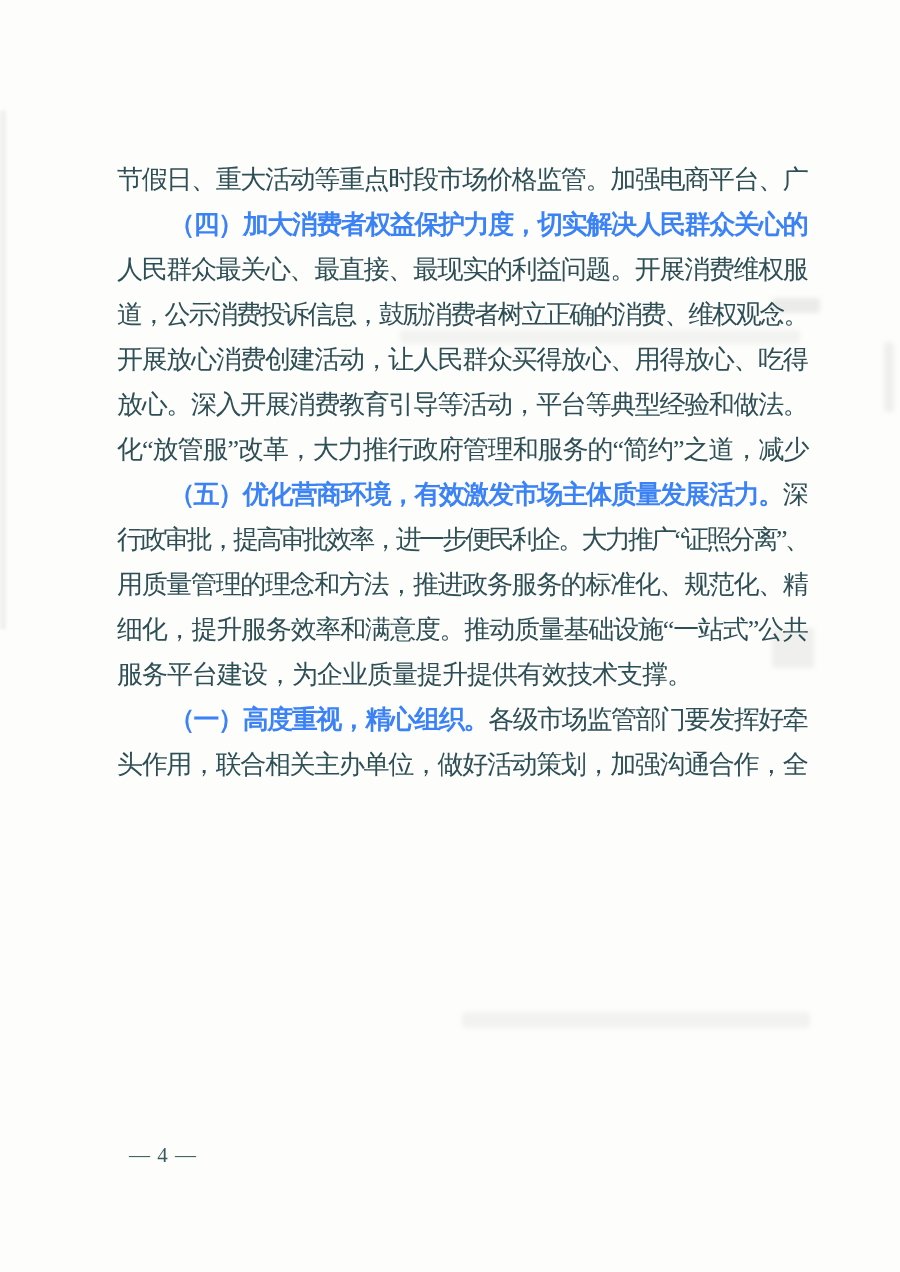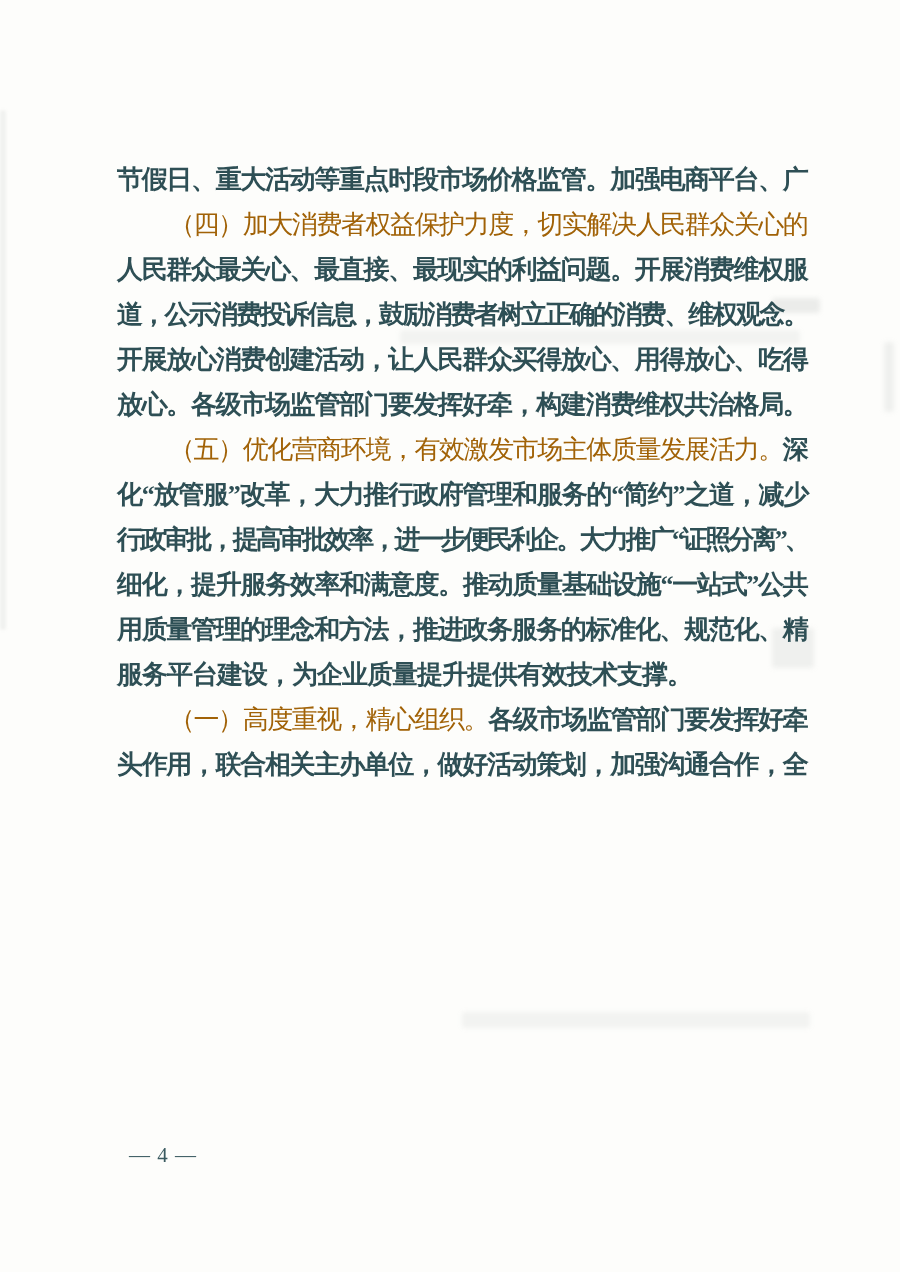--- a/index.html
+++ b/index.html
@@ -45,22 +45,22 @@
   }
   .j{
     white-space:normal;
     text-align:justify;
     text-align-last:justify;
   }
   .t2{letter-spacing:-2.4px;}
   .t3{letter-spacing:-3.8px;}
   .ns{letter-spacing:-1px;}
   .ind{text-indent:52px;}
-  .b{font-weight:400;color:#a16207;}
-  .r{font-weight:700;}
+  .b{font-weight:700;color:#3b82f6;}
+  .r{font-weight:400;}
 
   .pageno{
     position:absolute;
     left:129px;top:1143px;
     font-size:21px;
     line-height:24px;
     letter-spacing:1px;
     color:#3a5a60;
   }
 </style>
@@ -75,25 +75,25 @@
   <div class="artifact a4"></div>
   <div class="artifact a5"></div>
   <div class="artifact a6"></div>
 
   <main class="text">
     <div class="ln j"><span class="b"></span><span class="r">节假日、重大活动等重点时段市场价格监管。加强电商平台、广</span></div>
     <div class="ln j ind"><span class="b">（四）加大消费者权益保护力度，切实解决人民群众关心的</span><span class="r"></span></div>
     <div class="ln j"><span class="b"></span><span class="r">人民群众最关心、最直接、最现实的利益问题。开展消费维权服</span></div>
     <div class="ln j t2"><span class="b"></span><span class="r">道，公示消费投诉信息，鼓励消费者树立正确的消费、维权观念。</span></div>
     <div class="ln j"><span class="b"></span><span class="r">开展放心消费创建活动，让人民群众买得放心、用得放心、吃得</span></div>
-    <div class="ln j"><span class="b"></span><span class="r">放心。各级市场监管部门要发挥好牵，构建消费维权共治格局。</span></div>
+    <div class="ln j"><span class="b"></span><span class="r">放心。深入开展消费教育引导等活动，平台等典型经验和做法。</span></div>
+    <div class="ln j t2"><span class="b"></span><span class="r">化“放管服”改革，大力推行政府管理和服务的“简约”之道，减少</span></div>
     <div class="ln j ind"><span class="b">（五）优化营商环境，有效激发市场主体质量发展活力。</span><span class="r">深</span></div>
-    <div class="ln j t2"><span class="b"></span><span class="r">化“放管服”改革，大力推行政府管理和服务的“简约”之道，减少</span></div>
     <div class="ln j t3"><span class="b"></span><span class="r">行政审批，提高审批效率，进一步便民利企。大力推广“证照分离”、</span></div>
+    <div class="ln j"><span class="b"></span><span class="r">用质量管理的理念和方法，推进政务服务的标准化、规范化、精</span></div>
     <div class="ln j"><span class="b"></span><span class="r">细化，提升服务效率和满意度。推动质量基础设施“一站式”公共</span></div>
-    <div class="ln j"><span class="b"></span><span class="r">用质量管理的理念和方法，推进政务服务的标准化、规范化、精</span></div>
     <div class="ln ns"><span class="b"></span><span class="r">服务平台建设，为企业质量提升提供有效技术支撑。</span></div>
     <div class="ln j ind"><span class="b">（一）高度重视，精心组织。</span><span class="r">各级市场监管部门要发挥好牵</span></div>
     <div class="ln j"><span class="b"></span><span class="r">头作用，联合相关主办单位，做好活动策划，加强沟通合作，全</span></div>
   </main>
 
   <div class="pageno">— 4 —</div>
 </div>
 
 </body></html>

